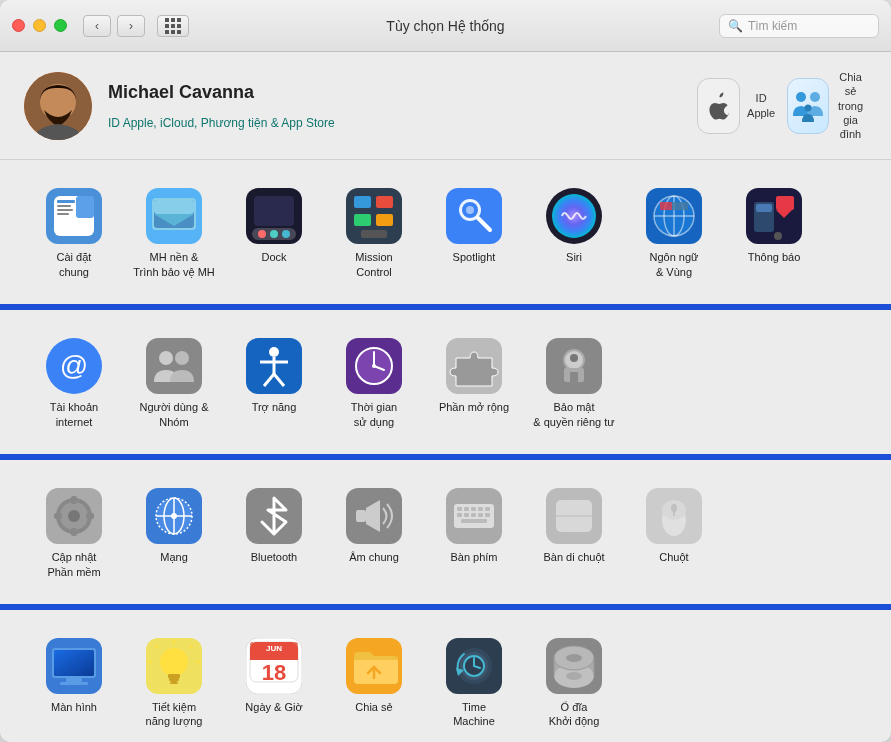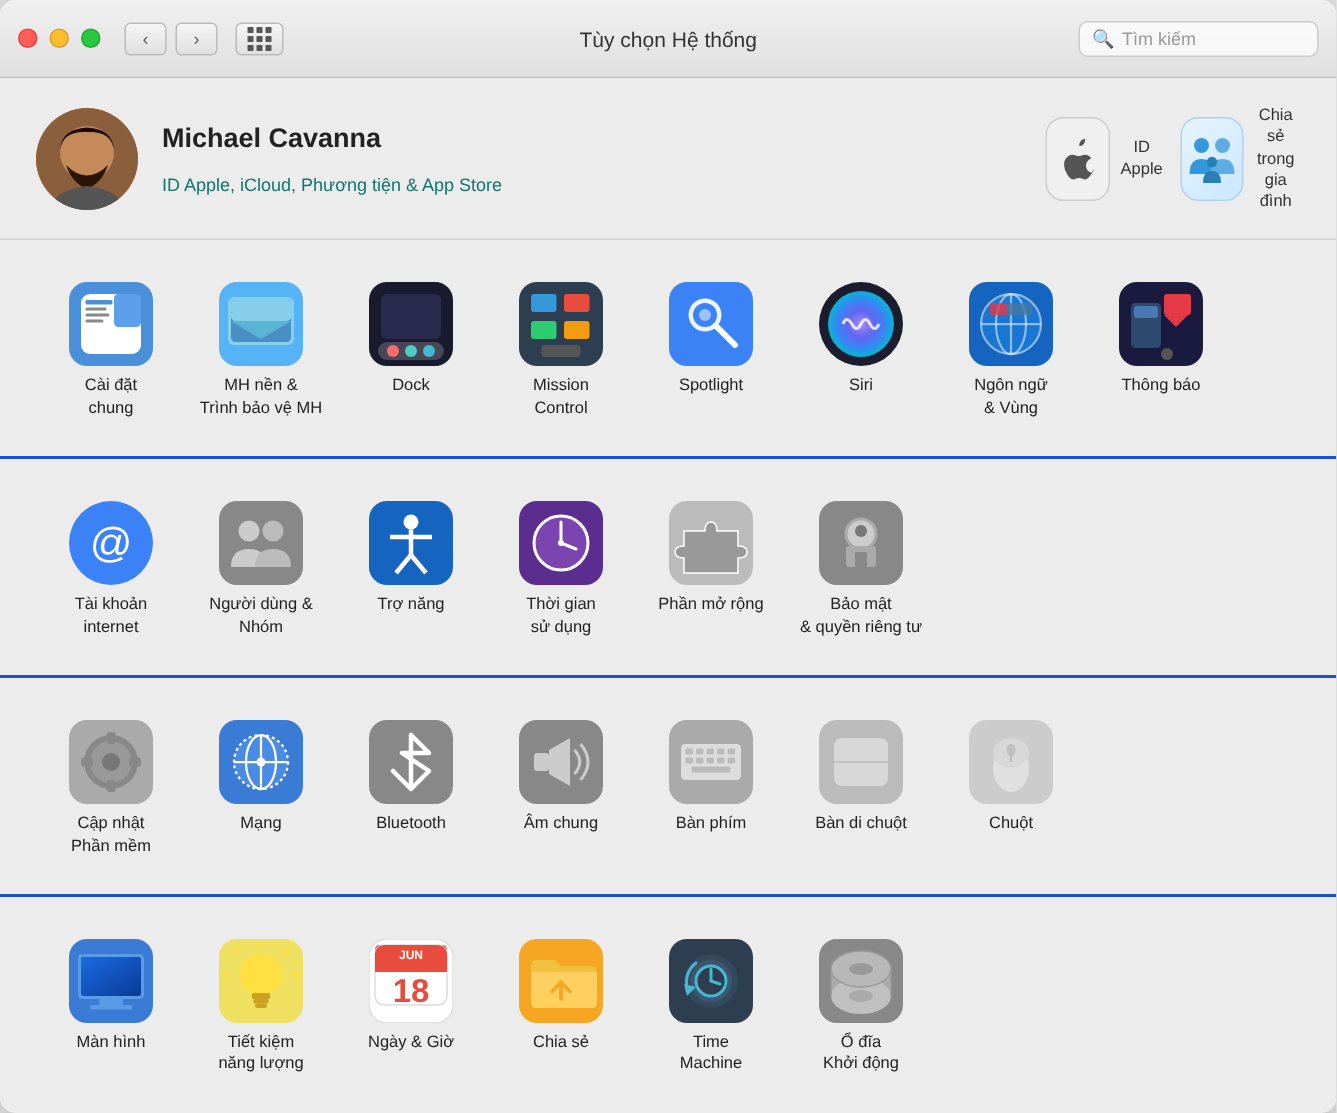--- a/index.html
+++ b/index.html
@@ -169,21 +169,21 @@
     }
     
     .main-content {
       flex: 1;
       overflow-y: auto;
       padding: 0;
     }
     
     .icon-section {
       padding: 16px 24px;
-      border-bottom: 2px solid #1d4ed8;
+      border-bottom: 6px solid #1d4ed8;
     }
     .icon-section:last-child { border-bottom: none; }
     .icon-grid {
       display: flex;
       flex-wrap: wrap;
       gap: 0;
     }
     .icon-item {
       display: flex;
       flex-direction: column;

